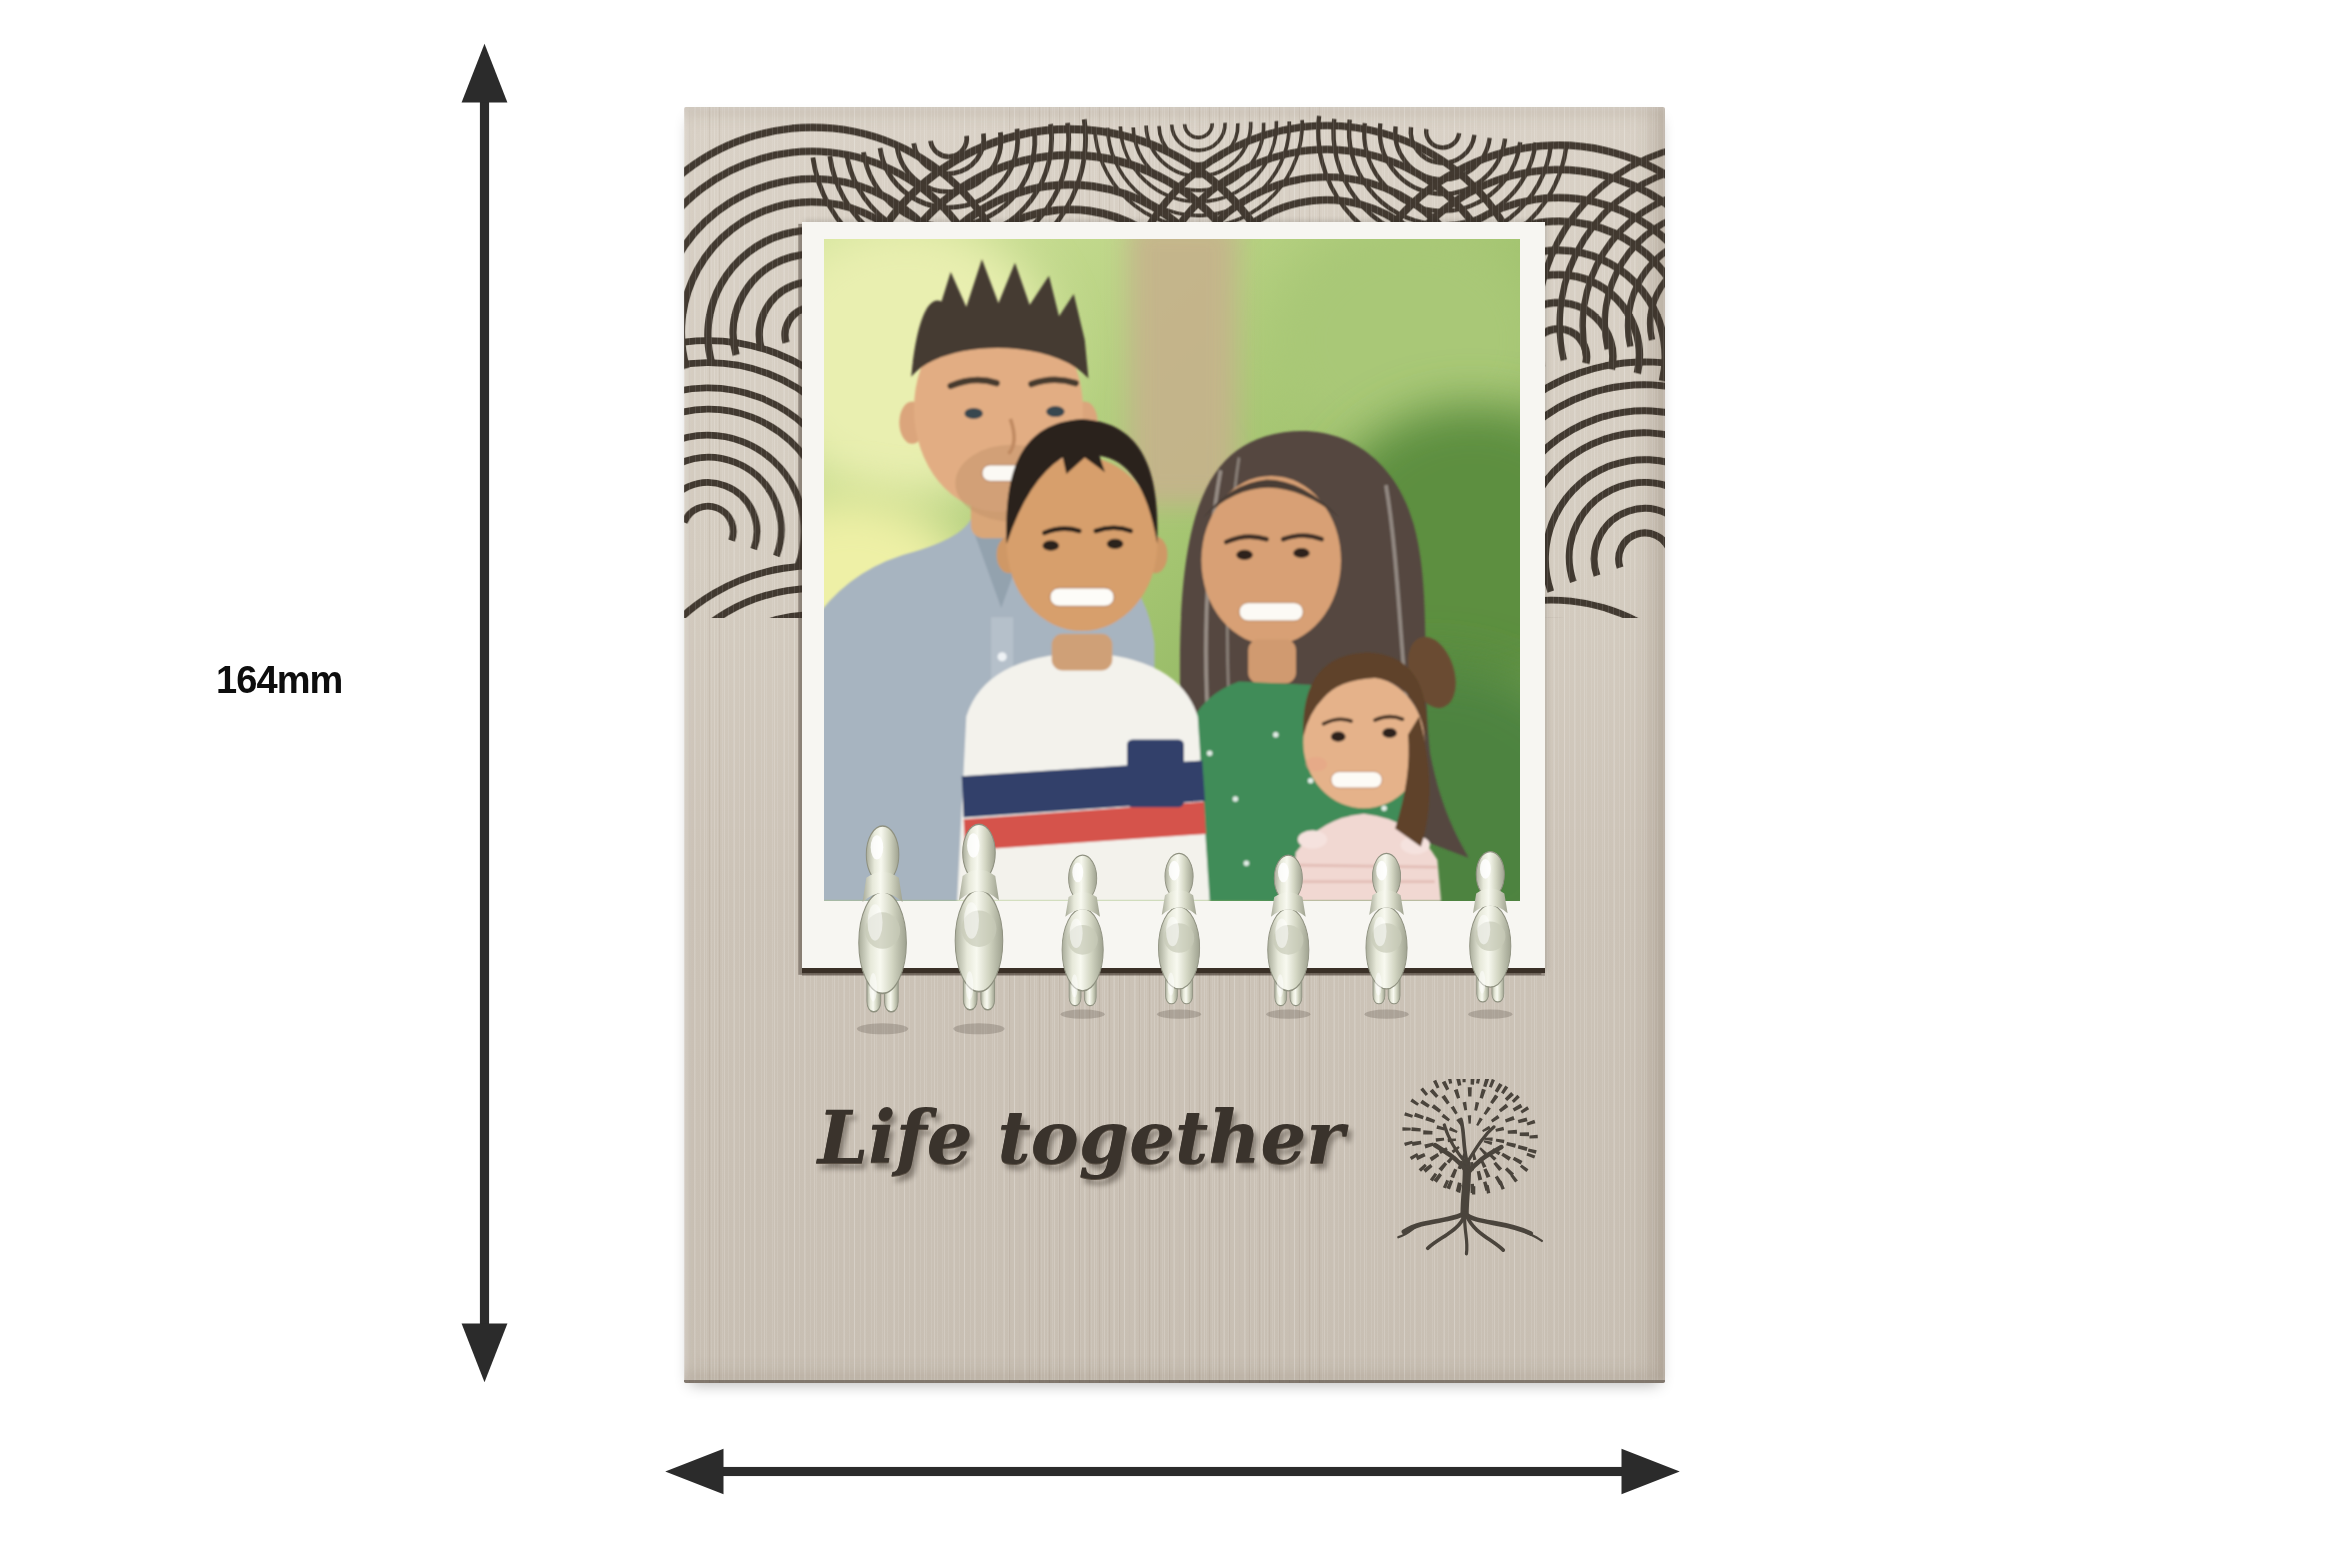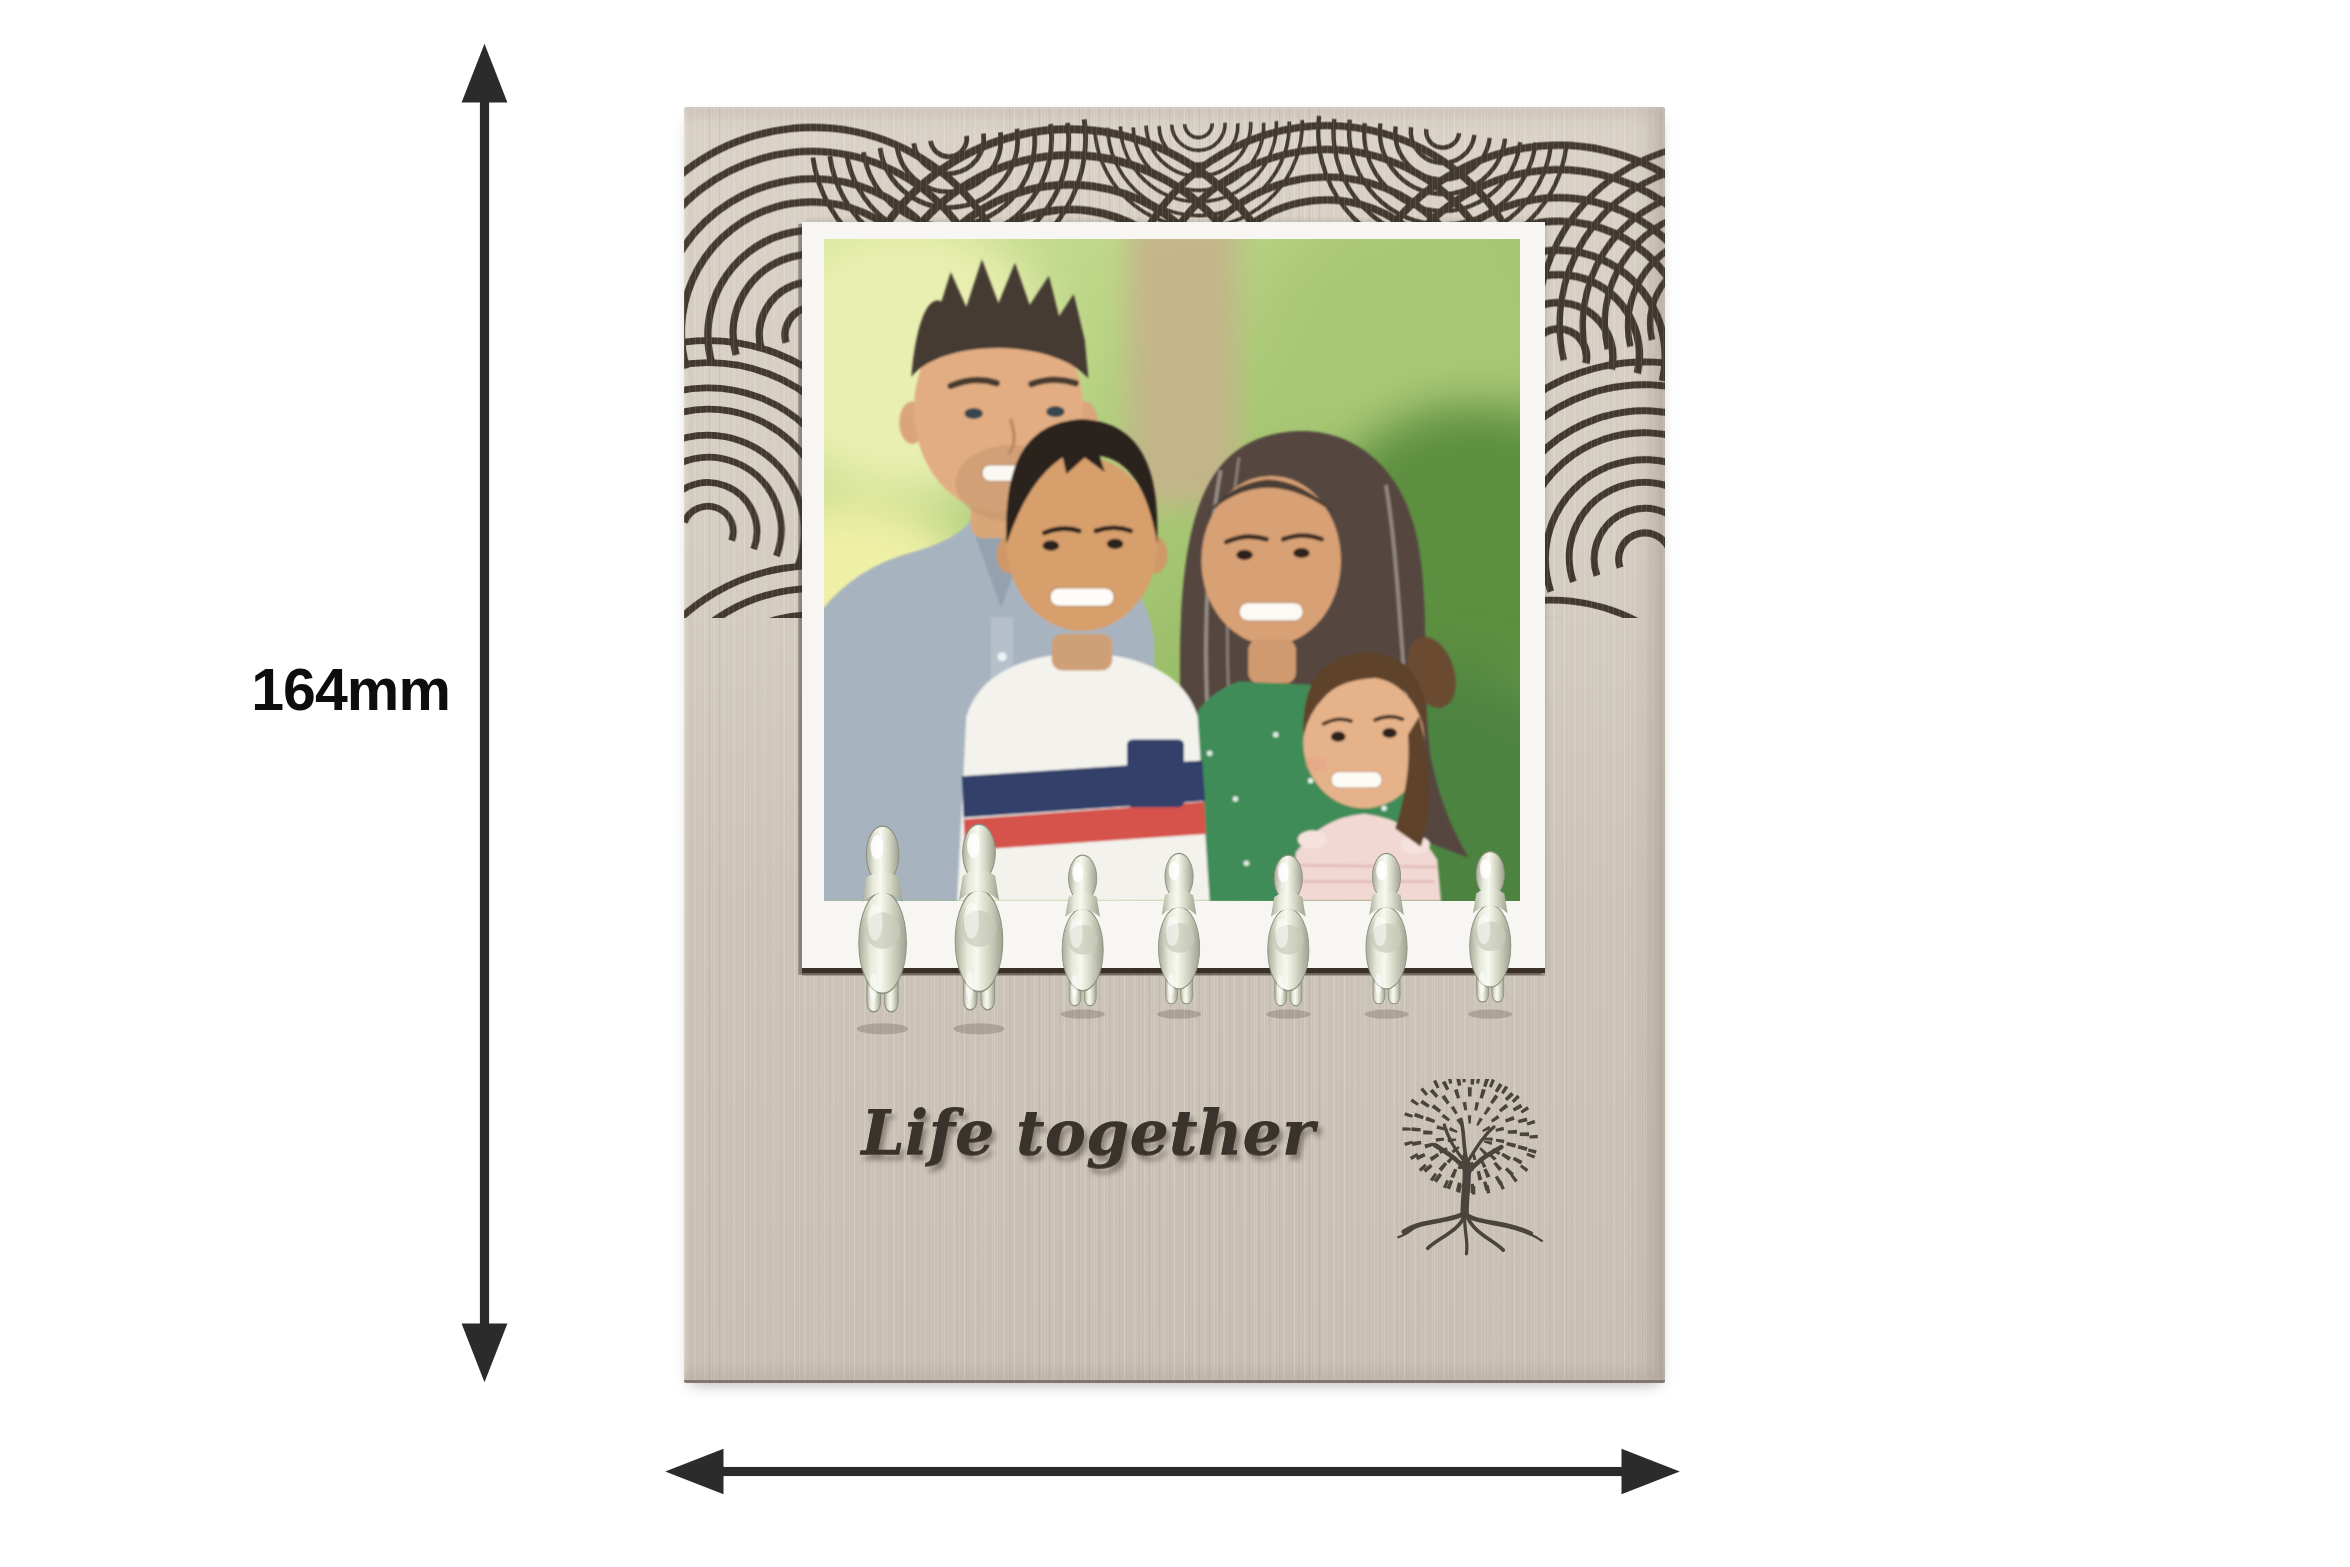--- a/index.html
+++ b/index.html
@@ -1,19 +1,19 @@
 <!DOCTYPE html>
 <html style="font-size:14.7px"><head>
 <meta charset="utf-8">
 <style>
   html,body{margin:0;padding:0;background:#ffffff;}
   .scene{position:relative;width:2351px;height:1568px;background:#ffffff;overflow:hidden;
          font-family:"Liberation Sans", sans-serif;}
   .dim-label{position:absolute;color:#0d0d0d;font-weight:bold;line-height:1;}
-  .label-h{left:216px;top:661px;width:234px;text-align:right;font-size:59px;letter-spacing:-0.9px;}
+  .label-h{left:216px;top:661px;width:234px;text-align:left;font-size:38px;letter-spacing:-0.9px;}
   .label-w{left:1036px;top:1480px;width:275px;text-align:center;font-size:57px;letter-spacing:-0.9px;}
   .arrow-svg{position:absolute;overflow:visible;}
   .arrow-v{left:457px;top:41px;}
   .arrow-h{left:659px;top:1446px;}
 
   .frame{position:absolute;left:684px;top:107px;width:981px;height:1273px;
          background-color:#cfc6ba;
          background-image:
            repeating-linear-gradient(90deg, rgba(255,255,255,.16) 0 0.9px, rgba(0,0,0,0) 0.9px 4.6px, rgba(118,98,78,.10) 4.6px 5.5px, rgba(0,0,0,0) 5.5px 10px),
            linear-gradient(180deg,#d9d1c6 0%,#d4ccc0 36%,#ccc3b7 62%,#c8bfb3 100%);
@@ -25,23 +25,23 @@
   .grain{position:absolute;left:0;top:0;right:0;bottom:0;
          background:repeating-linear-gradient(90deg, rgba(255,255,255,.10) 0 0.9px, rgba(0,0,0,0) 0.9px 5.5px);
          pointer-events:none;}
   .mat{position:absolute;left:118px;top:115px;width:743px;height:746px;background:#f7f6f2;
        border-bottom:5.5px solid #3a3027;
        box-shadow:-3.7px 1.8px 0 rgba(58,47,37,.45), 1.8px -1.8px 4.6px rgba(0,0,0,.12), 0 2.8px 0 rgba(58,47,37,.35);}
   .photo-window{position:absolute;left:22px;top:17.4px;width:696px;height:662px;overflow:hidden;
                 box-shadow:inset 0 0 7.3px rgba(0,0,0,.22);}
   .photo-window svg{display:block;width:100%;height:100%;}
   .figurines{position:absolute;left:0;top:707px;}
-  .engraving{position:absolute;left:124px;top:990px;width:560px;text-align:center;
+  .engraving{position:absolute;left:117px;top:990px;width:560px;text-align:center;
              font-family:"DejaVu Serif", serif;font-style:italic;font-weight:bold;
-             font-size:62px;line-height:1.15;color:#3a332c;
+             font-size:72px;line-height:1.15;color:#3a332c;
              text-shadow:0 0.9px 0 #5a5045, 3.7px 5.5px 5.5px rgba(35,28,20,.40);}
   .tree{position:absolute;left:707px;top:972px;}
 </style>
 </head>
 <body>
 
 <div class="scene">
 
   <svg class="arrow-svg arrow-v" width="55" height="1344" viewBox="0 0 60 1464">
     <g fill="#2b2b2b" stroke="none">

